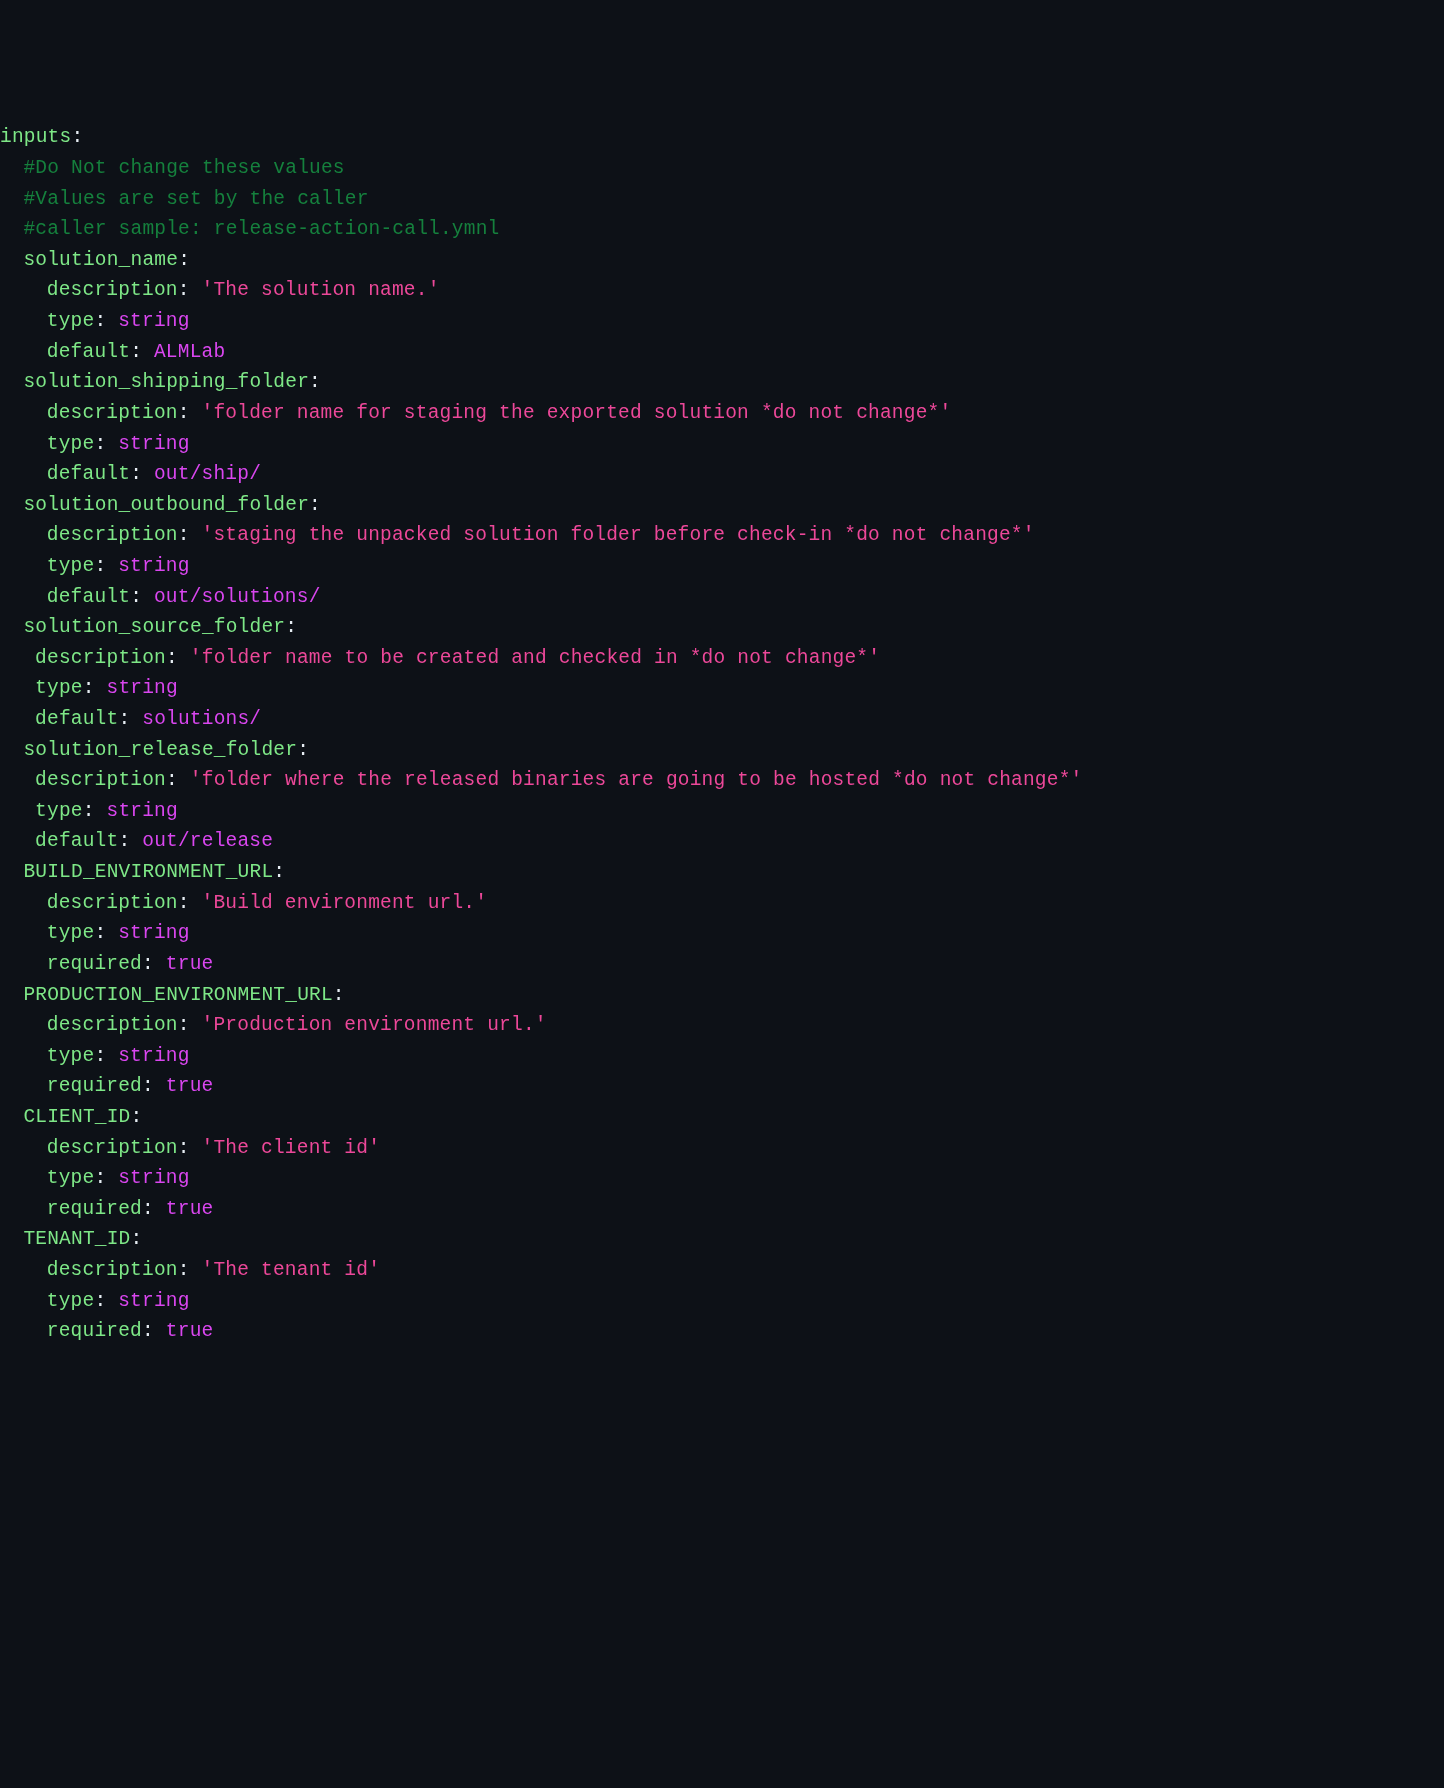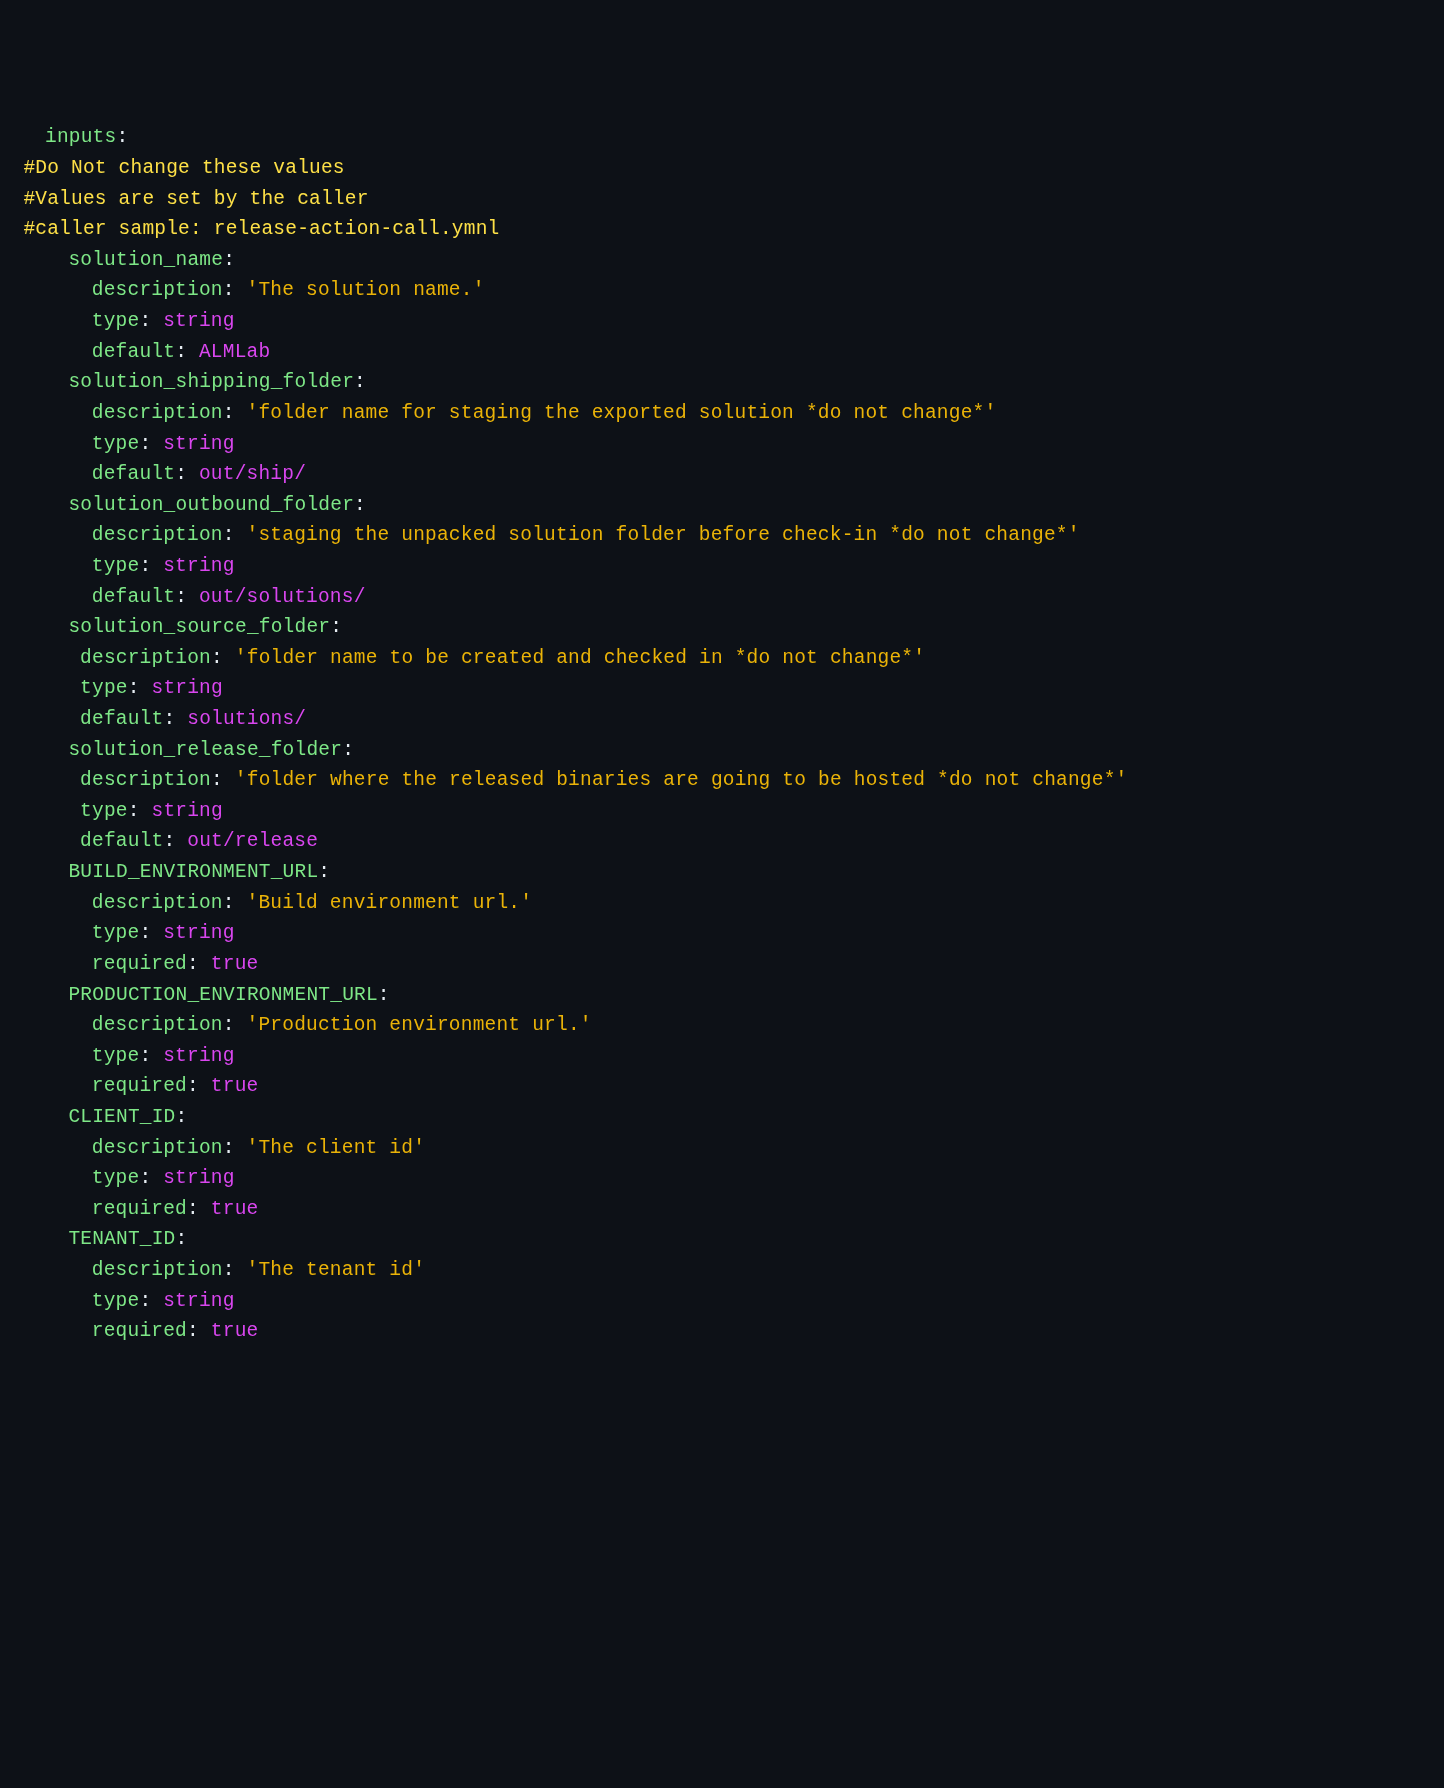--- a/index.html
+++ b/index.html
@@ -19,30 +19,29 @@
   }
   .code-container {
     padding: 0;
   }
   .line {
     display: block;
     min-height: 1.57em;
   }
   .key {
     color: #7ee787;
-    padding-left: 45px;
   }
   .colon {
     color: #e6edf3;
   }
   .comment {
-    color: #fde047;
+    color: #15803d;
   }
   .string {
-    color: #eab308;
+    color: #ec4899;
     text-align: center;
   }
   .value {
     color: #d946ef;
   }
   .bool {
     color: #d946ef;
   }
   .ind0 { padding-left: 0; }
   .ind1 { padding-left: 2ch; }

